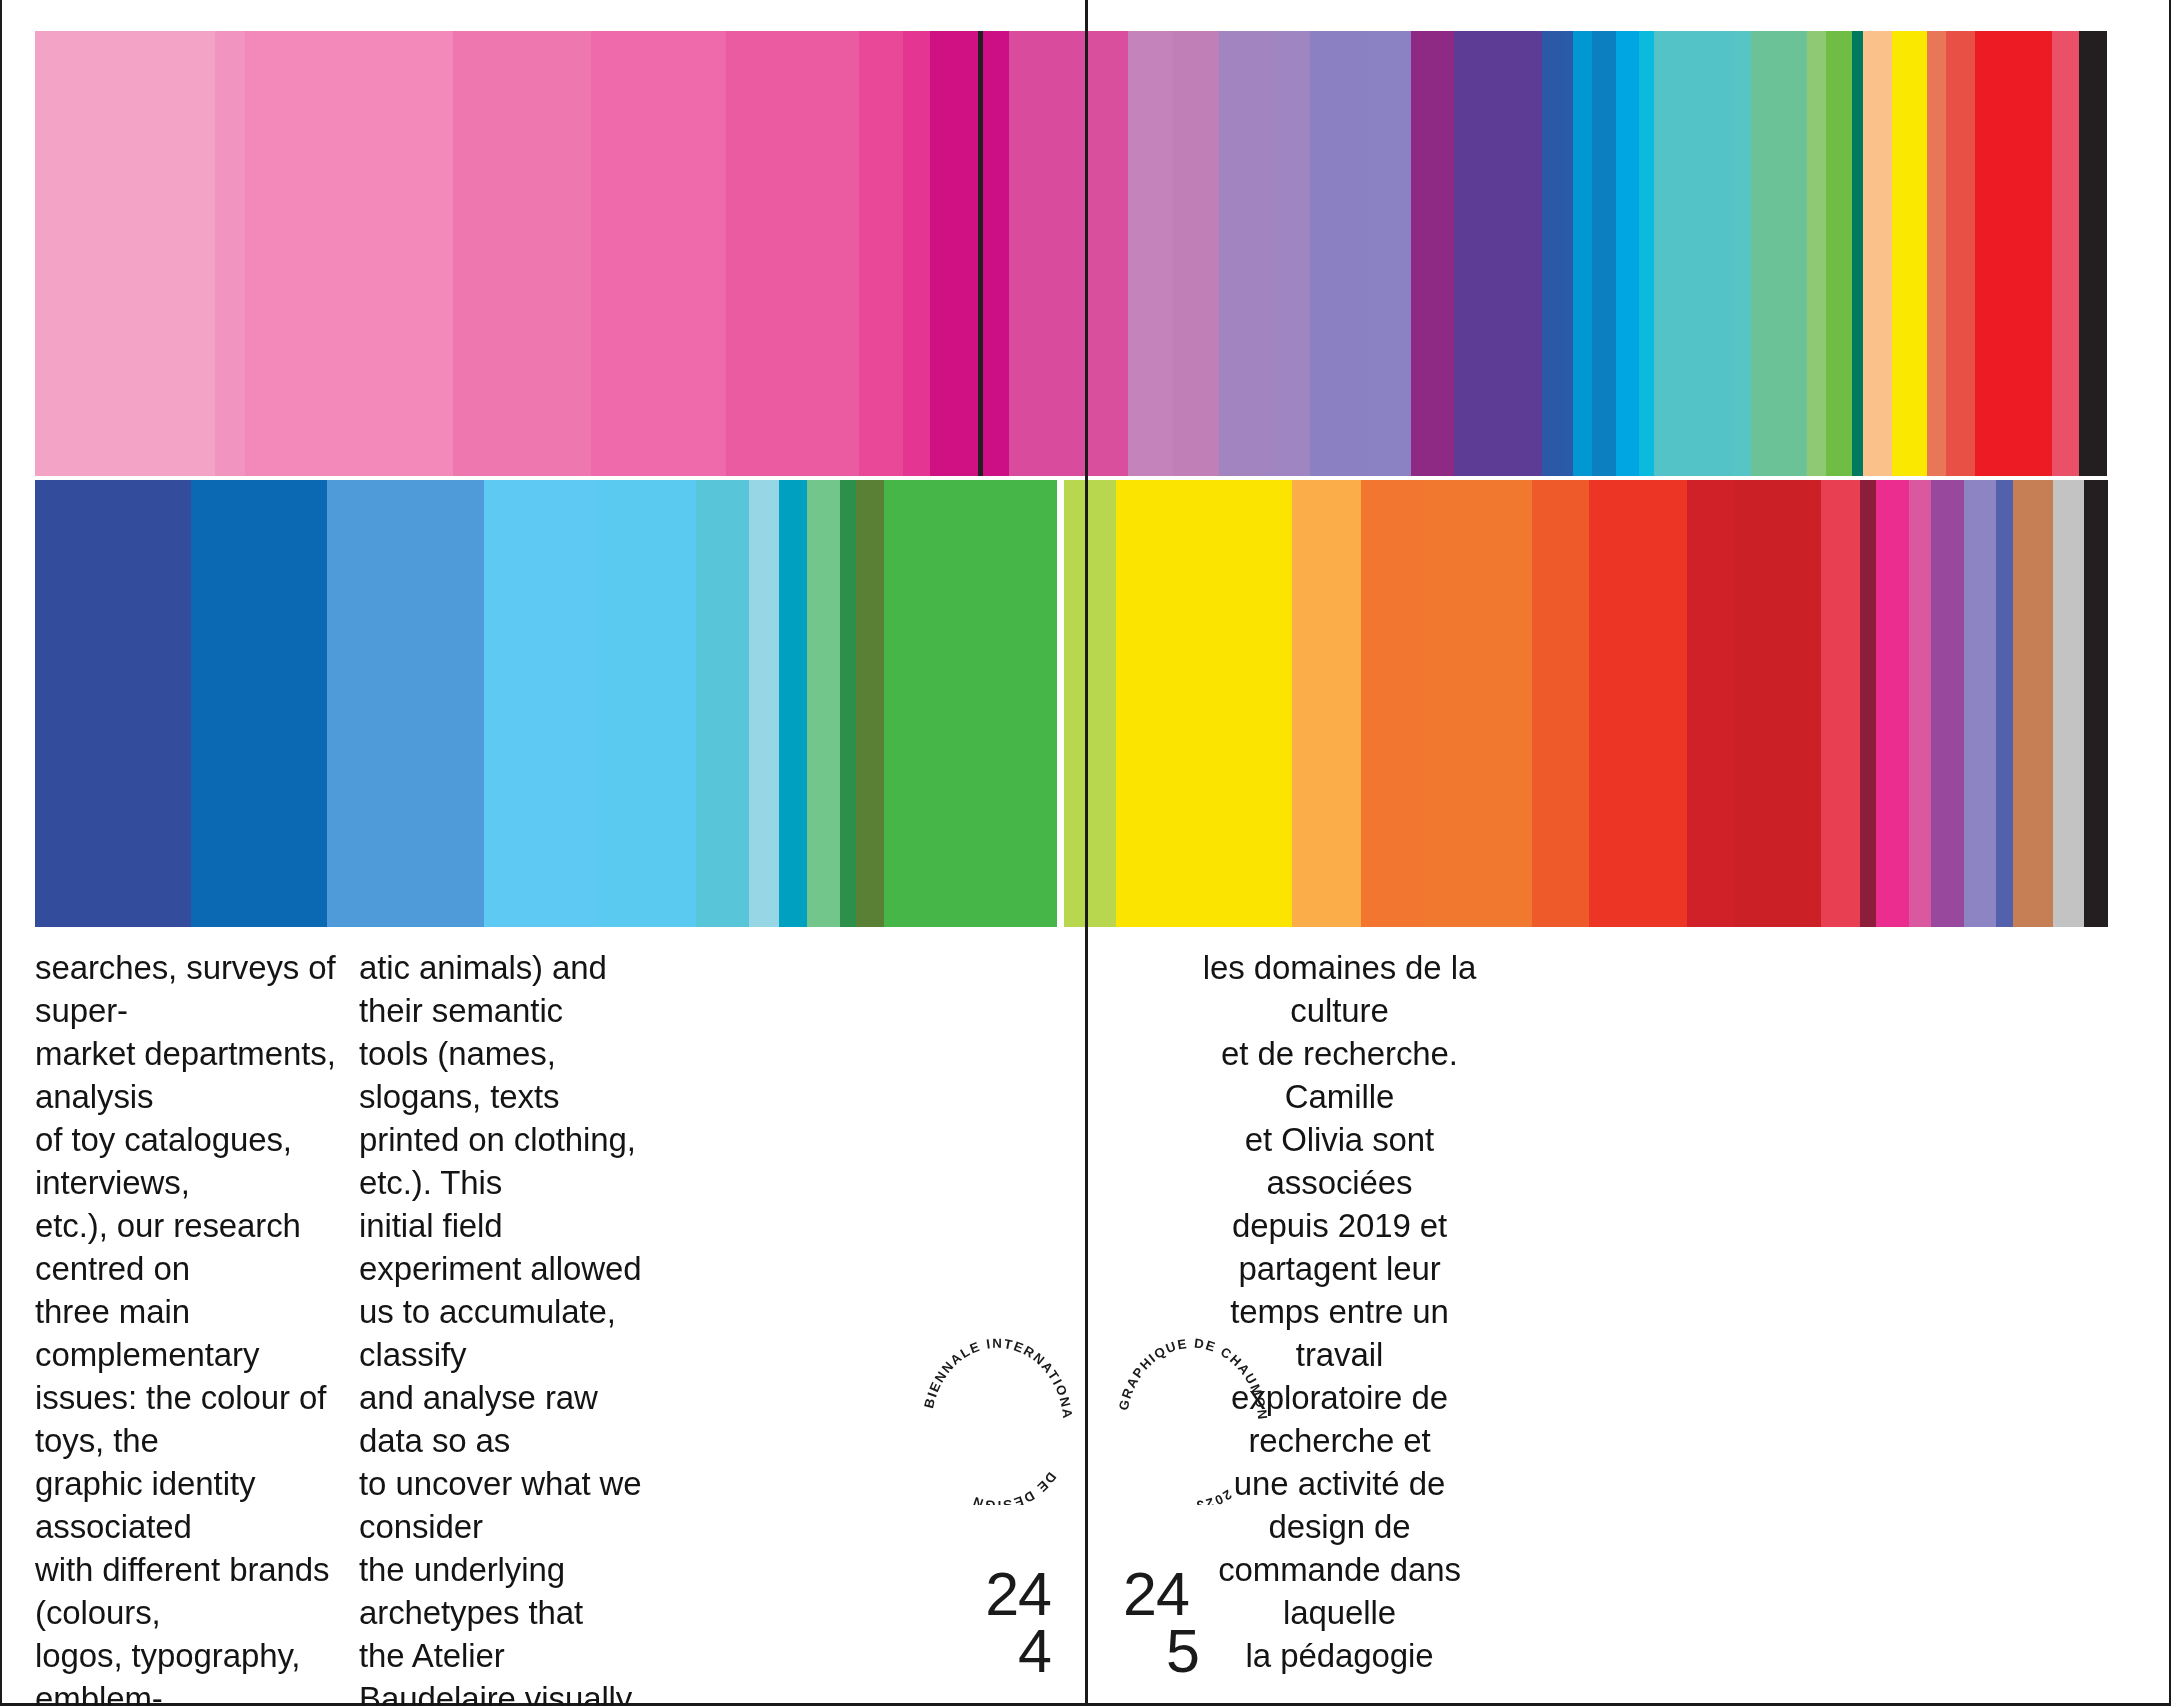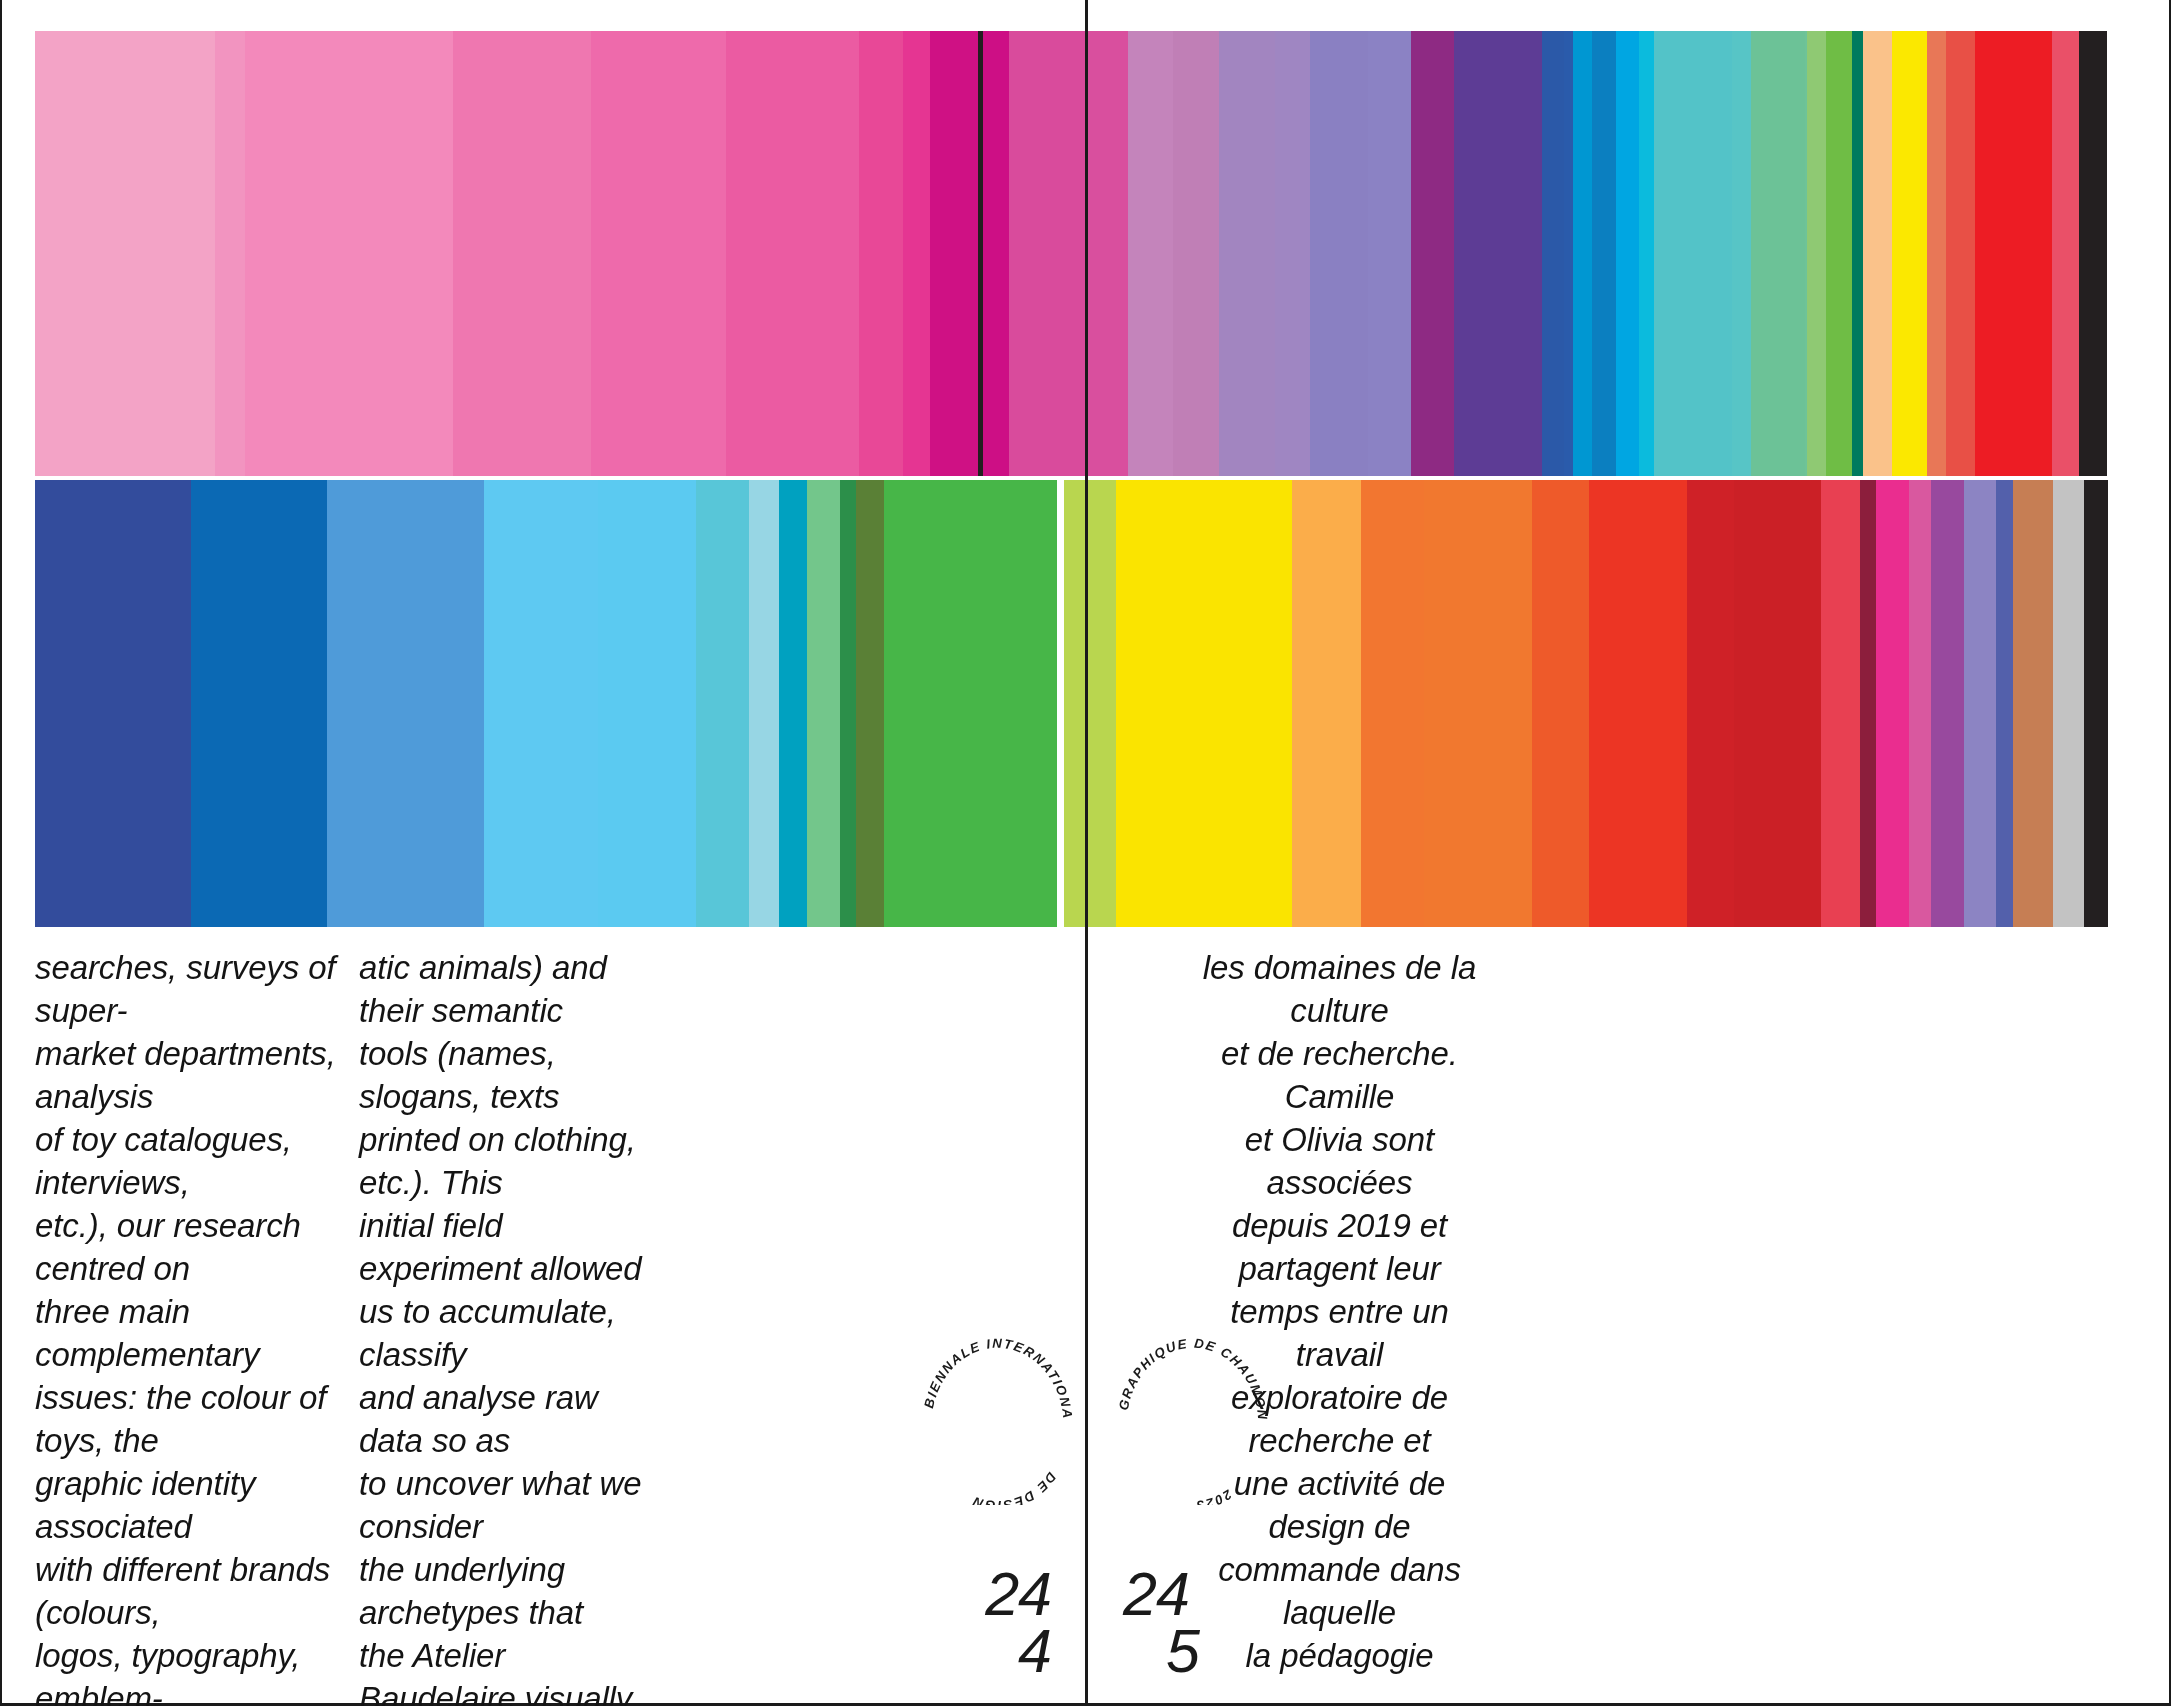--- a/index.html
+++ b/index.html
@@ -11,21 +11,20 @@
     font-family: "Liberation Sans", sans-serif;
     -webkit-font-smoothing: antialiased;
   }
 
   #spread {
     position: relative;
     width: 2171px;
     height: 1706px;
     background: #ffffff;
     overflow: hidden;
-    font-style: italic;
   }
 
   
   .band {
     position: absolute;
     display: flex;
     flex-direction: row;
     align-items: stretch;
   }
   .band .swatch {

